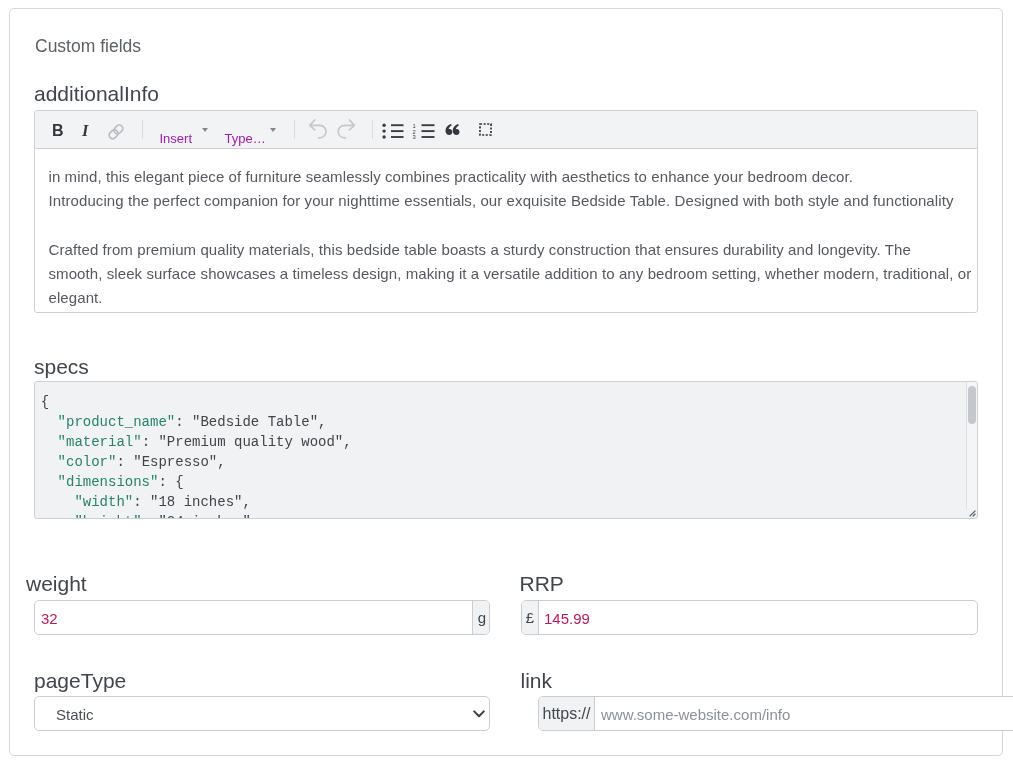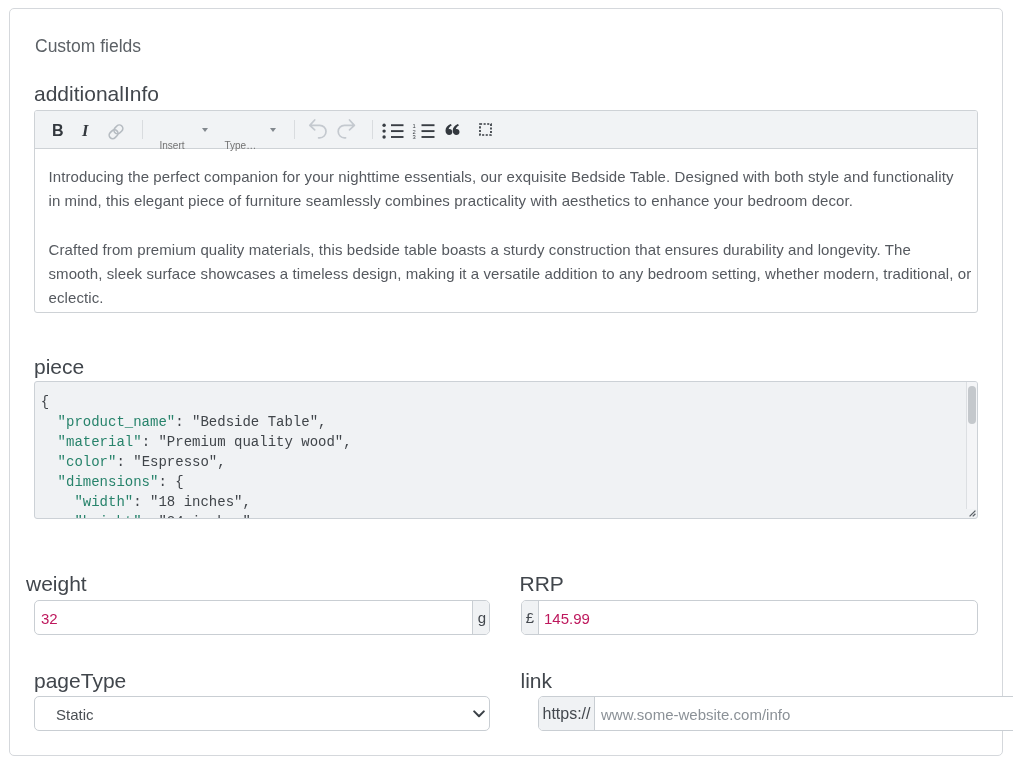--- a/index.html
+++ b/index.html
@@ -8,21 +8,21 @@
   .abs { position:absolute; }
   .card { left:9px; top:8px; width:994px; height:748px; border:1px solid #d5d8dc; border-radius:5px; background:#fff; }
   .h-title { left:35px; top:38px; font-size:17.5px; line-height:17.5px; color:#5c6166; }
   .lbl { font-size:21px; line-height:15px; color:#41464c; }
 
   
   .editor { left:34px; top:110px; width:944px; height:203px; border:1px solid #ced2d6; border-radius:3px; background:#fff; }
   .toolbar { position:absolute; left:0; top:0; width:100%; height:38px; background:#f1f3f5; border-bottom:1px solid #ced2d6; border-radius:2px 2px 0 0; }
   .titem { position:absolute; }
   .tsep { position:absolute; top:9px; width:1px; height:19px; background:#d9dcdf; }
-  .tb-text { font-size:10px; line-height:15px; top:27px; color:#737373; }
+  .tb-text { font-size:13px; line-height:15px; top:20px; color:#a21caf; }
   .caret { position:absolute; top:16.5px; width:0; height:0; border-left:3.6px solid transparent; border-right:3.6px solid transparent; border-top:4.6px solid #82888e; }
   .content div { white-space:nowrap; }
   .content { position:absolute; overflow:hidden; left:0; top:38px; width:942px; height:163px; padding:16.2px 13.5px; font-size:15px; line-height:24.2px; letter-spacing:0.09px; color:#55595f; }
 
   
   .specs { left:34px; top:381px; width:944px; height:138px; background:#f0f2f4; border:1px solid #ccd1d6; border-radius:3px; overflow:hidden; }
   .code { position:absolute; left:5.8px; top:9.6px; font-family:"Liberation Mono", monospace; font-size:14px; line-height:20px; color:#40454a; white-space:pre; }
   .k { color:#27836b; }
   .sb-track { position:absolute; right:0; top:0; width:11px; height:127px; background:#f4f5f7; border-left:1px solid #dcdfe2; }
   .sb-thumb { position:absolute; right:1px; top:4px; width:8px; height:38px; background:#c4c8cc; border-radius:4px; }
@@ -80,30 +80,30 @@
       </svg>
       <svg class="titem" style="left:410px;top:12.8px;" width="15" height="11" viewBox="0 0 15 11" fill="#33383e">
         <path d="M5.6 0 C2.4 1.3 0.5 3.8 0.5 6.7 C0.5 9.2 2.1 10.9 4.2 10.9 C6 10.9 7.3 9.6 7.3 7.9 C7.3 6.2 6.1 5 4.5 5 C4.2 5 3.9 5.1 3.6 5.2 C4 3.4 5.2 2 6.9 1.2 Z"></path>
         <path d="M13.1 0 C9.9 1.3 8 3.8 8 6.7 C8 9.2 9.6 10.9 11.7 10.9 C13.5 10.9 14.8 9.6 14.8 7.9 C14.8 6.2 13.6 5 12 5 C11.7 5 11.4 5.1 11.1 5.2 C11.5 3.4 12.7 2 14.4 1.2 Z" transform="translate(-0.3,0)"></path>
       </svg>
       <svg class="titem" style="left:444.2px;top:12.3px;" width="13" height="13" viewBox="0 0 13 13" fill="none" stroke="#33383e" stroke-width="1.7" stroke-dasharray="2.1,1.5">
         <rect x="1" y="1" width="11" height="11"></rect>
       </svg>
     </div>
     <div class="content">
+      <div>in mind, this elegant piece of furniture seamlessly combines practicality with aesthetics to enhance your bedroom decor.</div>
       <div>Introducing the perfect companion for your nighttime essentials, our exquisite Bedside Table. Designed with both style and functionality</div>
-      <div>in mind, this elegant piece of furniture seamlessly combines practicality with aesthetics to enhance your bedroom decor.</div>
       <div>&nbsp;</div>
       <div>Crafted from premium quality materials, this bedside table boasts a sturdy construction that ensures durability and longevity. The</div>
       <div>smooth, sleek surface showcases a timeless design, making it a versatile addition to any bedroom setting, whether modern, traditional, or</div>
-      <div>eclectic.</div>
+      <div>elegant.</div>
     </div>
   </div>
 
-  <div class="abs lbl" style="left:34px; top:359px;">piece</div>
+  <div class="abs lbl" style="left:34px; top:359px;">specs</div>
   <div class="abs specs">
     <div class="code">{
   <span class="k">"product_name"</span>: "Bedside Table",
   <span class="k">"material"</span>: "Premium quality wood",
   <span class="k">"color"</span>: "Espresso",
   <span class="k">"dimensions"</span>: {
     <span class="k">"width"</span>: "18 inches",
     <span class="k">"height"</span>: "24 inches",</div>
     <div class="sb-track"></div>
     <div class="sb-thumb"></div>

